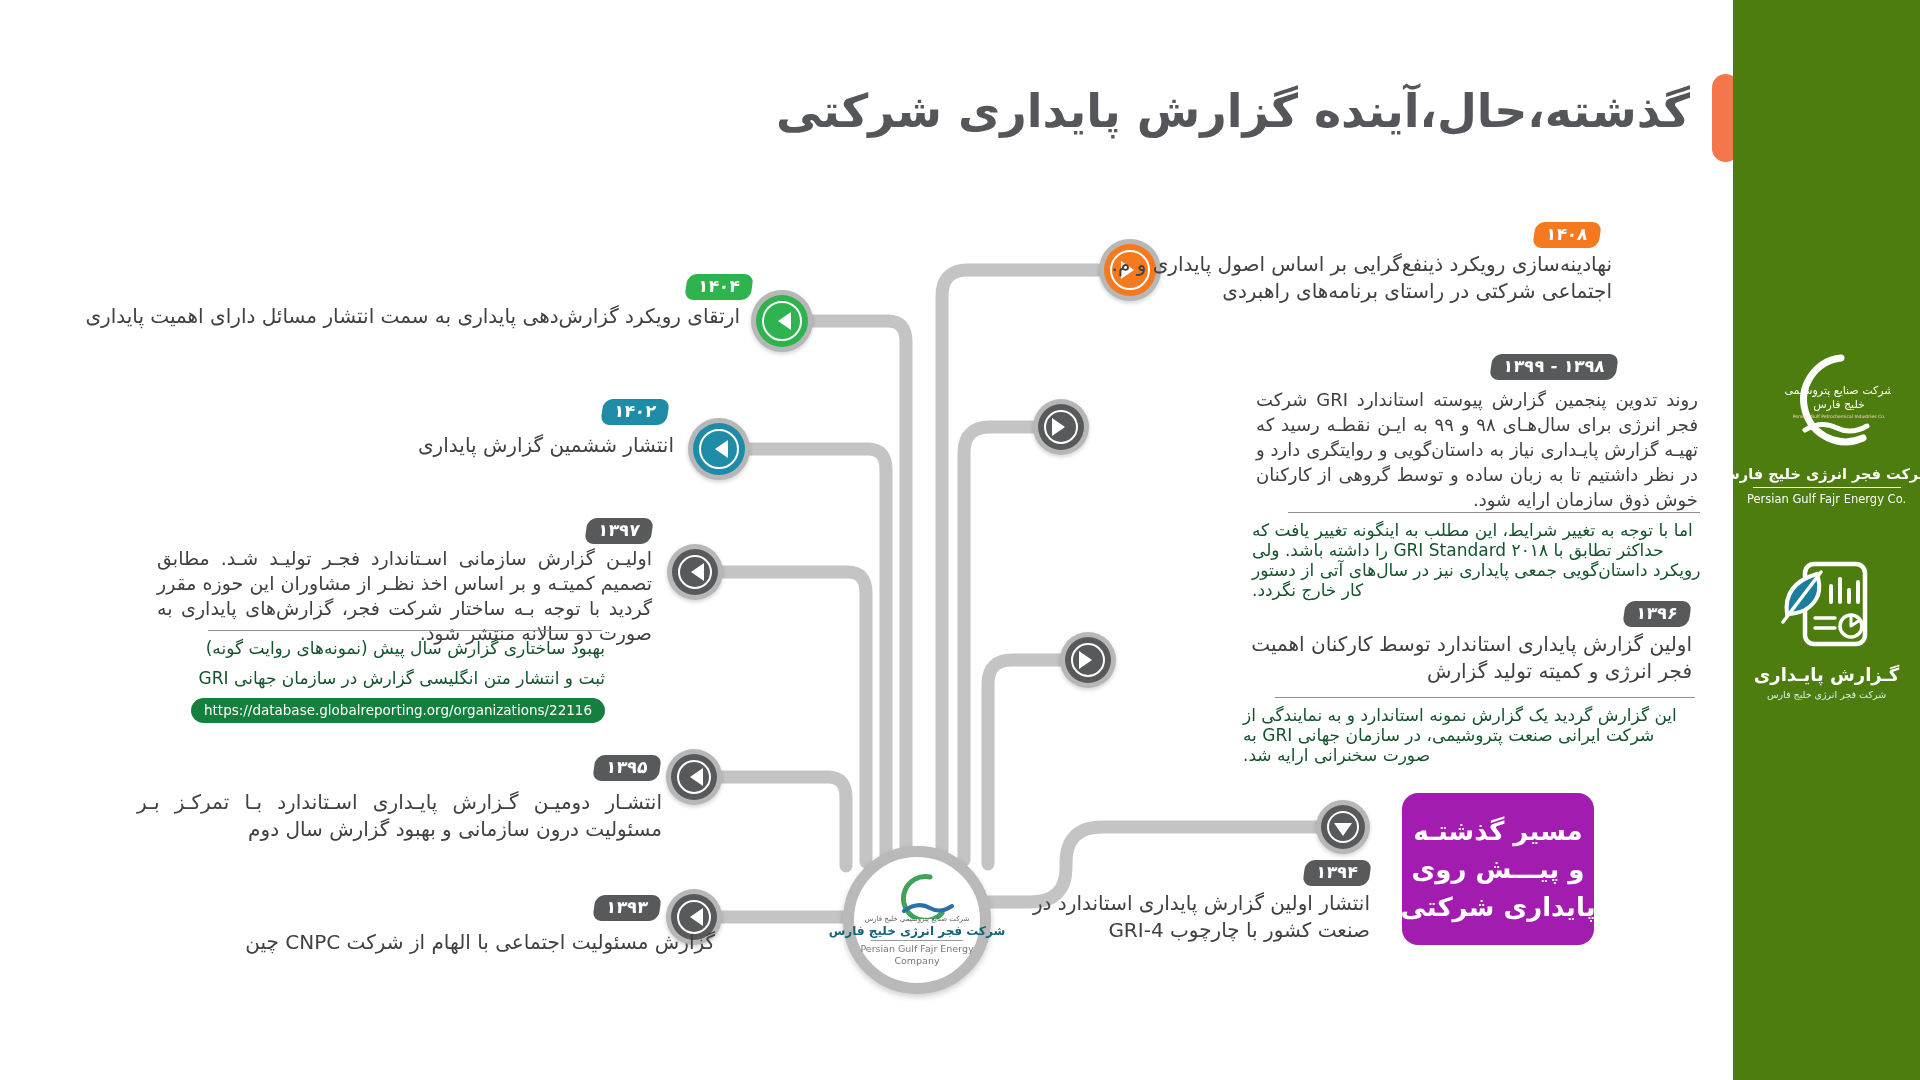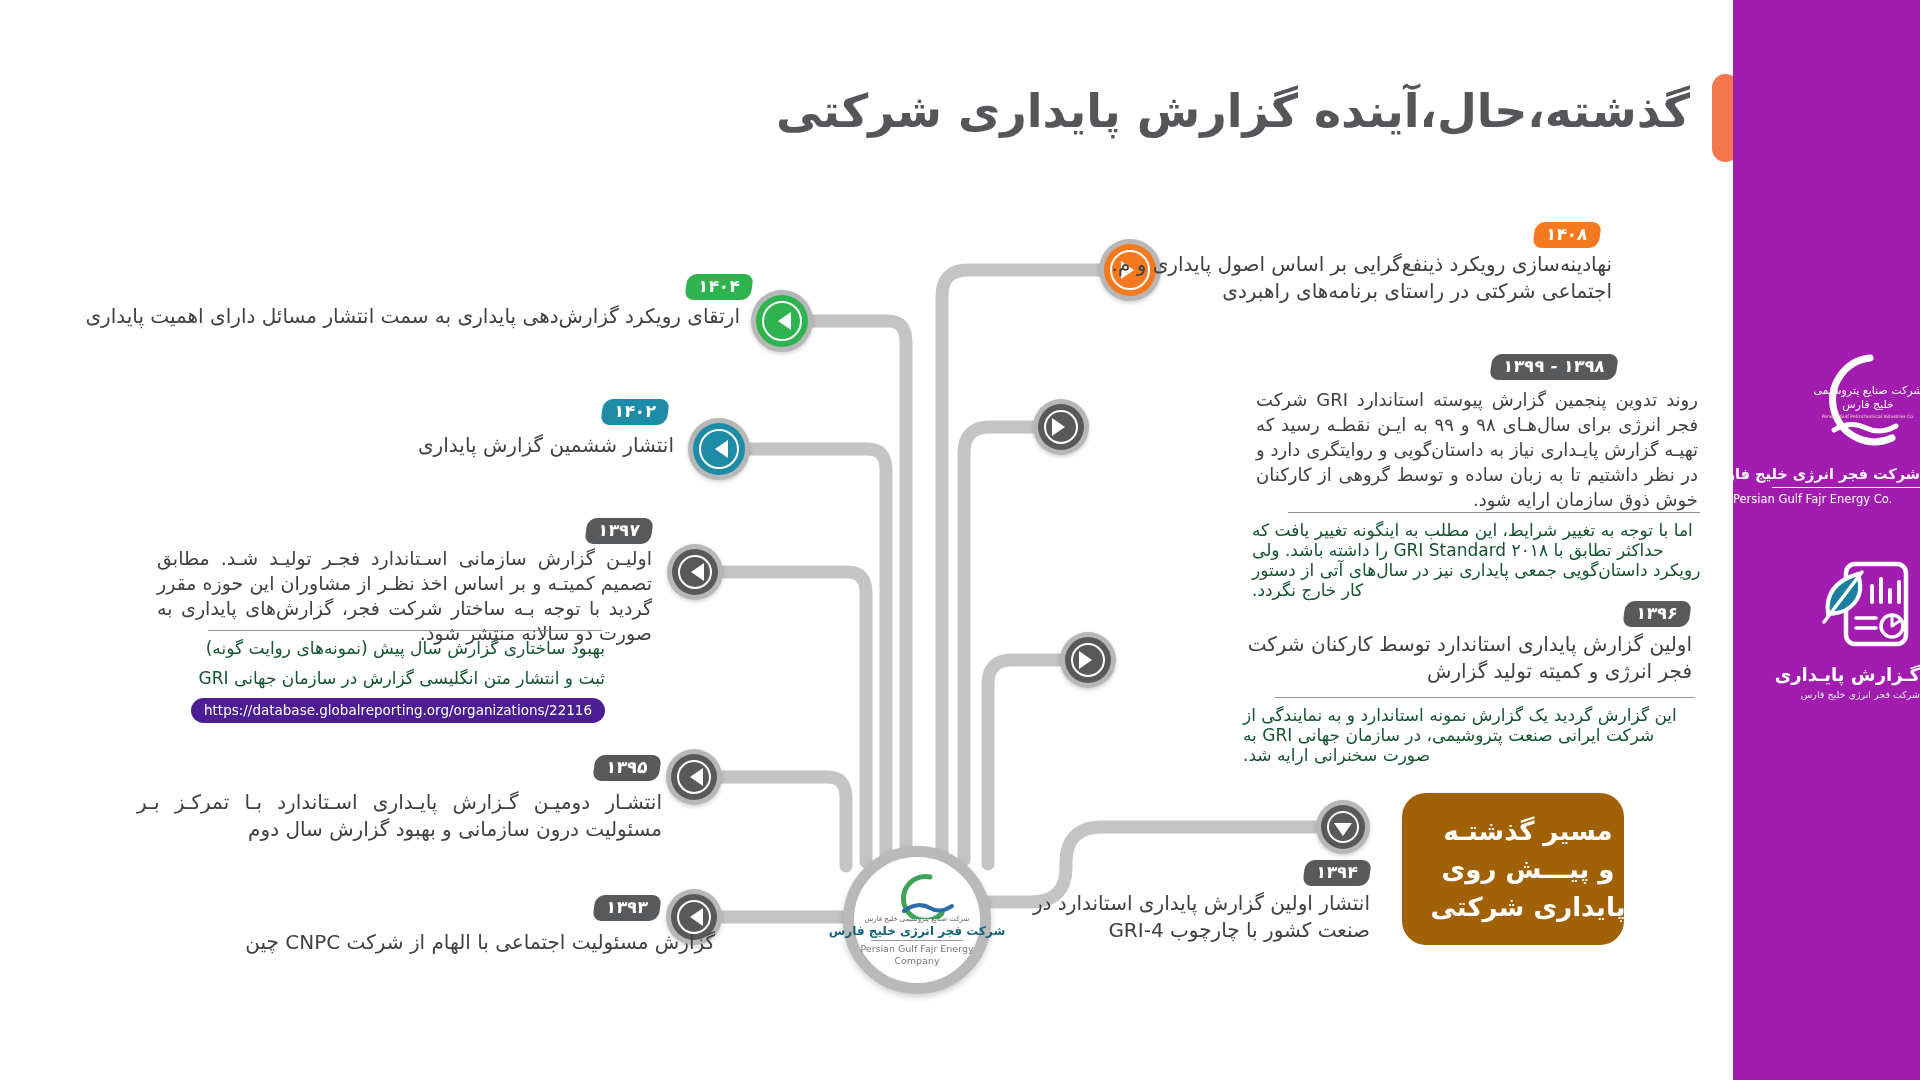--- a/index.html
+++ b/index.html
@@ -22,37 +22,37 @@
   .td{width:0;height:0;border-left:9px solid transparent;border-right:9px solid transparent;border-top:13px solid #fff;margin-top:4px;}
   
   .badge{position:absolute;z-index:4;background:#58595b;color:#fff;font-size:17px;font-weight:bold;
          padding:2px 12px 4px;border-radius:9px;transform:skewX(-8deg);white-space:nowrap;}
   .badge.orange{background:#f5791e}.badge.green{background:#2eb34f}.badge.teal{background:#1e8ca6}
   .mtext{position:absolute;z-index:4;color:#414042;font-size:20px;line-height:27px;}
   .mtext.just{text-align:justify;}
   .nowrap{white-space:nowrap;}
   .mnote{position:absolute;z-index:4;color:#14532d;font-size:17px;line-height:20px;text-align:left;}
   .sep{position:absolute;z-index:4;border-top:1.5px solid #8f9093;}
-  .urlpill{position:absolute;z-index:4;background:#4c1d95;color:#fff;border-radius:15px;
+  .urlpill{position:absolute;z-index:4;background:#15803d;color:#fff;border-radius:15px;
            font-size:13.5px;padding:4px 13px 5px;direction:ltr;white-space:nowrap;}
   
-  .obox{position:absolute;left:1402px;top:793px;width:192px;height:152px;border-radius:24px;background:#a16207;
-        z-index:4;display:flex;flex-direction:column;justify-content:center;align-items:center;padding-left:30px;}
+  .obox{position:absolute;left:1402px;top:793px;width:192px;height:152px;border-radius:16px;background:#a21caf;
+        z-index:4;display:flex;flex-direction:column;justify-content:center;align-items:center;}
   .obox div{color:#fff;font-size:26px;font-weight:bold;line-height:38px;white-space:nowrap;}
   
   .hub{position:absolute;left:843px;top:846px;width:148px;height:148px;border-radius:50%;background:#fff;
        border:11px solid #b9b9b9;box-sizing:border-box;z-index:5;display:flex;flex-direction:column;
        align-items:center;justify-content:center;box-shadow:0 3px 6px rgba(0,0,0,.2);}
   .hub .fa{font-size:12px;font-weight:bold;color:#15637a;margin-top:1px;white-space:nowrap;}
   .hub .hline{width:92px;border-top:1px solid #9b9b9b;margin:2px 0;}
   .hub .en{font-size:9.5px;color:#77787b;text-align:center;line-height:12px;direction:ltr;}
   .hub .callig{font-size:7px;color:#5d5e60;margin-top:-4px;white-space:nowrap;}
   
-  .sidebar{position:absolute;left:1733px;top:0;width:187px;height:1080px;background:#a21caf;z-index:6;
-           display:flex;flex-direction:column;}
+  .sidebar{position:absolute;left:1733px;top:0;width:187px;height:1080px;background:#4d7c0f;z-index:6;
+           display:flex;flex-direction:column;align-items:center;}
   .sb-fa{color:#fff;font-size:14.5px;font-weight:bold;white-space:nowrap;}
   .sb-line{width:148px;border-top:1.5px solid #ffffff;margin:5px 0 4px;}
   .sb-en{color:#fff;font-size:11.5px;font-weight:normal;direction:ltr;white-space:nowrap;}
   .sb-report{color:#fff;font-size:18px;font-weight:bold;margin-top:8px;white-space:nowrap;}
   .sb-small{color:#dff0f5;font-size:9.5px;margin-top:4px;white-space:nowrap;}
 </style>
 </head>
 <body>
 
 <div id="stage">
@@ -131,21 +131,21 @@
   <div class="urlpill" style="right:1315px;top:698px;">https://database.globalreporting.org/organizations/22116</div>
 
   <div class="node" style="left:1060px;top:632px;width:56px;height:56px;">
     <div class="core gray"></div>
     <div class="ring"></div>
     <div class="tri">
         <span class="tr"></span>
       </div>
   </div>
   <div class="badge" style="right:230px;top:601px;">۱۳۹۶</div>
-  <div class="mtext" style="right:228px;top:631px;width:470px;">اولین گزارش پایداری استاندارد توسط کارکنان شرکت فجر انرژی و کمیته تولید گزارش</div>
+  <div class="mtext" style="right:228px;top:631px;width:470px;">اولین گزارش پایداری استاندارد توسط کارکنان اهمیت فجر انرژی و کمیته تولید گزارش</div>
   <div class="sep" style="right:225px;top:697px;width:420px;"></div>
   <div class="mnote" style="right:222px;top:705px;width:455px;">این گزارش گردید یک گزارش نمونه استاندارد و به نمایندگی از شرکت ایرانی صنعت پتروشیمی، در سازمان جهانی GRI به صورت سخنرانی ارایه شد.</div>
 
   <div class="node" style="left:666px;top:749px;width:56px;height:56px;">
     <div class="core gray"></div>
     <div class="ring"></div>
     <div class="tri">
         <span class="tl"></span>
       </div>
   </div>

